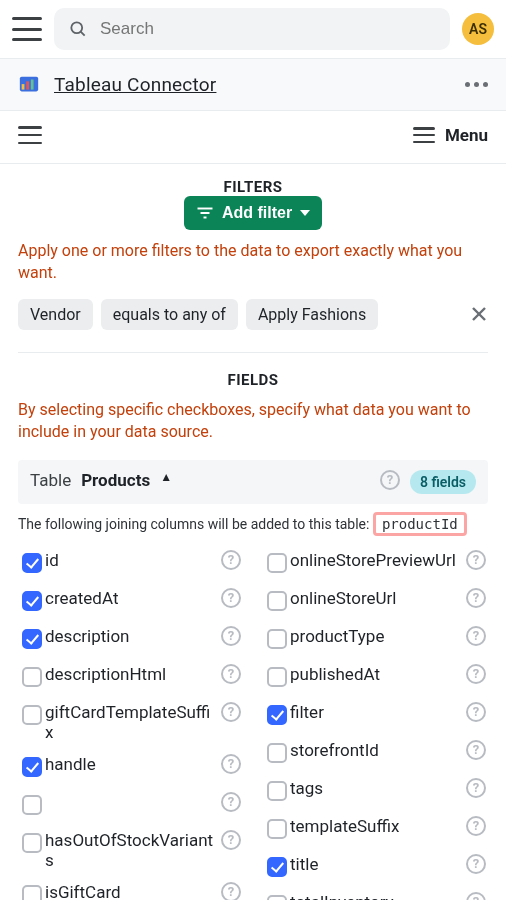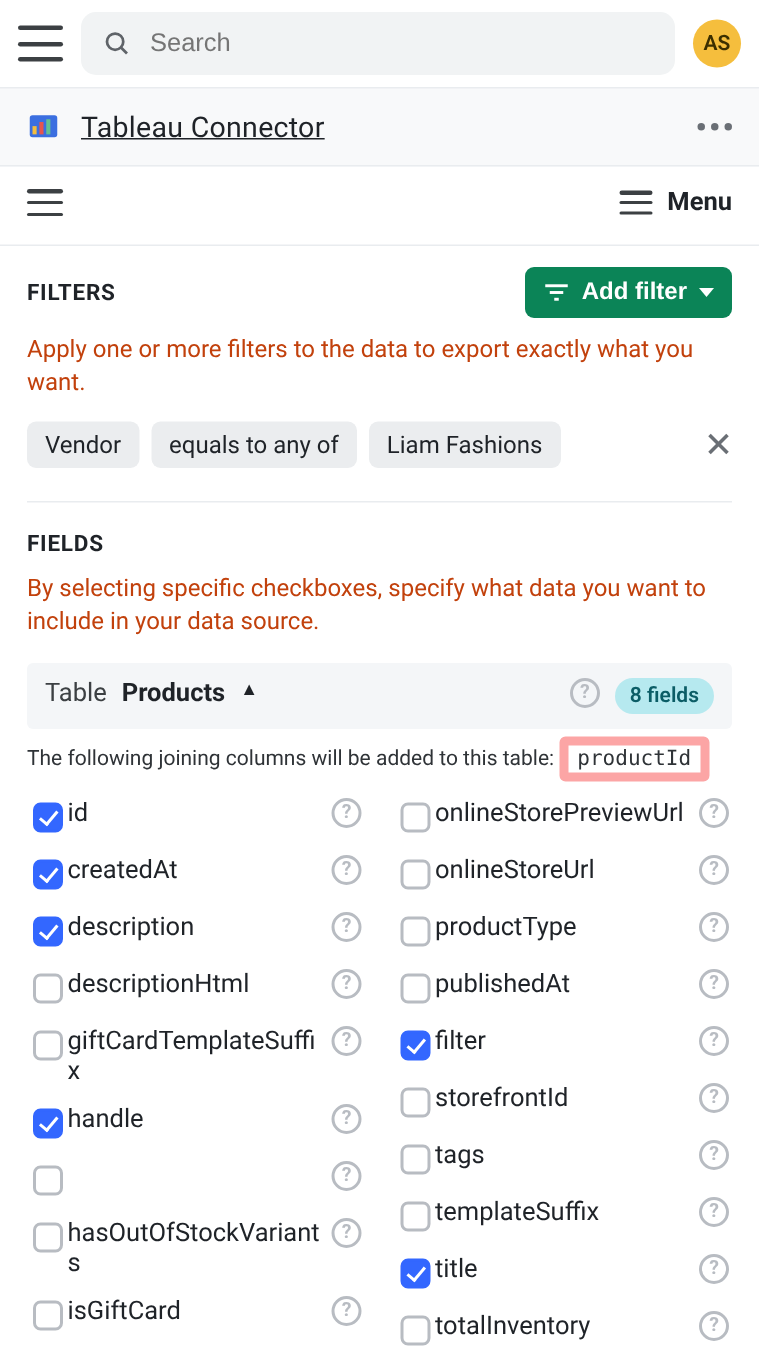--- a/index.html
+++ b/index.html
@@ -11,34 +11,34 @@
   .searchbox { flex:1; background:#f1f3f4; border-radius:10px; display:flex; align-items:center; gap:10px; padding:10px 14px; }
   .searchbox input { border:none; background:transparent; font-size:17px; color:#5f6368; outline:none; width:100%; }
   .avatar { width:32px; height:32px; border-radius:50%; background:#f5be3d; display:flex; align-items:center; justify-content:center; font-weight:600; font-size:14px; color:#3b2f00; }
   .appbar { display:flex; align-items:center; gap:14px; padding:14px 18px; border-top:1px solid #e9ecef; border-bottom:1px solid #e9ecef; background:#f8f9fa; }
   .apptitle { font-size:19px; letter-spacing:.2px;text-decoration:underline; }
   .kebab { display:flex; gap:4px; cursor:pointer; }
   .kebab span{width:5px;height:5px;background:#6a6f75;border-radius:50%;}
   .subbar{ display:flex; align-items:center; justify-content:space-between; padding:14px 18px 18px; border-bottom:1px solid #e9ecef;}
   .menulabel{display:flex;align-items:center;gap:10px;cursor:pointer;font-size:17px;font-weight:700;}
   .section{padding:14px 18px 0;}
-  .section-head{font-size:15px; font-weight:700; letter-spacing:.5px; display:flex; align-items:center; justify-content:space-between;}
+  .section-head{font-size:15px; font-weight:700; letter-spacing:.5px; display:flex; align-items:center; justify-content:space-between;flex-direction:column;}
   .add-filter{background:#0b8457; color:#fff; border:none; border-radius:6px; font-size:16px; font-weight:600; padding:8px 12px; display:flex; align-items:center; gap:8px; cursor:pointer;}
   .help-text{color:#c2410c; font-size:16px; line-height:1.4; margin-top:10px;}
   .chips{display:flex; flex-wrap:wrap; gap:8px; align-items:center; margin-top:14px;}
   .chip{background:#ebedef; border-radius:6px; padding:6px 12px; font-size:16px;}
   .chip-x{margin-left:auto; cursor:pointer;}
   .divider{border:none;border-top:1px solid #e9ecef; margin:22px 0 0;}
   .fields-meta{display:flex; align-items:flex-start; gap:10px; background:#f4f6f8; border-radius:4px; padding:10px 12px; margin-top:16px;}
   .fields-meta .table-label{font-size:17px; color:#3c4043;}
   .fields-meta .table-name{font-size:17px; font-weight:700;}
   .fields-meta .tri{font-size:12px;}
   .badge{background:#b6e9ef; color:#0b5d66; font-weight:600; font-size:14px; border-radius:14px; padding:4px 10px;}
   .join-note{font-size:14px; color:#2f3337; margin-top:12px;}
-  .code{font-family: ui-monospace, Menlo, Consolas, monospace; border:6px solid #fca5a5; border-radius:4px; padding:1px 6px; background:#fff;}
+  .code{font-family: ui-monospace, Menlo, Consolas, monospace; border:3px solid #fca5a5; border-radius:4px; padding:1px 6px; background:#fff;}
   .fields-grid{display:grid; grid-template-columns:1fr 1fr; column-gap:20px; margin-top:12px;}
   .field-row{display:flex; align-items:flex-start; padding:6px 0; font-size:17px; position:relative; min-height:34px;}
   .chk{appearance:none; width:20px; height:20px; border:2px solid #b8bcc2; border-radius:5px; cursor:pointer; flex-shrink:0; position:relative; background:#fff;}
   .chk:checked{background:#3367ff; border-color:#3367ff;}
   .chk:checked::after{content:""; position:absolute; left:5px; top:1px; width:5px; height:10px; border:solid #fff; border-width:0 2.5px 2.5px 0; transform:rotate(40deg);}
   .help-q{width:20px;height:20px;border:2px solid #b8bcc2;border-radius:50%;display:flex;align-items:center;justify-content:center;color:#b8bcc2;font-size:13px;font-weight:700;cursor:pointer;flex-shrink:0;position:absolute;right:2px;}
   .icon-svg{width:20px;height:20px;flex-shrink:0;}
   .spacer{flex:1;}
   .col{display:flex;flex-direction:column;}
   .field-label{flex:1; word-break:break-word; padding-right:26px;}
@@ -106,21 +106,21 @@
       <span>Add filter</span>
       <svg width="10" height="10" viewBox="0 0 10 10">
           <polygon points="0,2 10,2 5,8" fill="#fff"></polygon>
         </svg>
     </button>
   </div>
   <div class="help-text">Apply one or more filters to the data to export exactly what you want.</div>
   <div class="chips">
     <span class="chip">Vendor</span>
     <span class="chip">equals to any of</span>
-    <span class="chip">Liam Fashions</span>
+    <span class="chip">Apply Fashions</span>
     <svg class="chip-x" width="18" height="18" viewBox="0 0 18 18" stroke="#6a6f75" stroke-width="2.4">
       <line x1="3" y1="3" x2="15" y2="15"></line>
         <line x1="15" y1="3" x2="3" y2="15"></line>
     </svg>
   </div>
   <hr class="divider">
 </div>
 
 <div class="section" style="padding-top:18px;">
   <div class="section-head">

